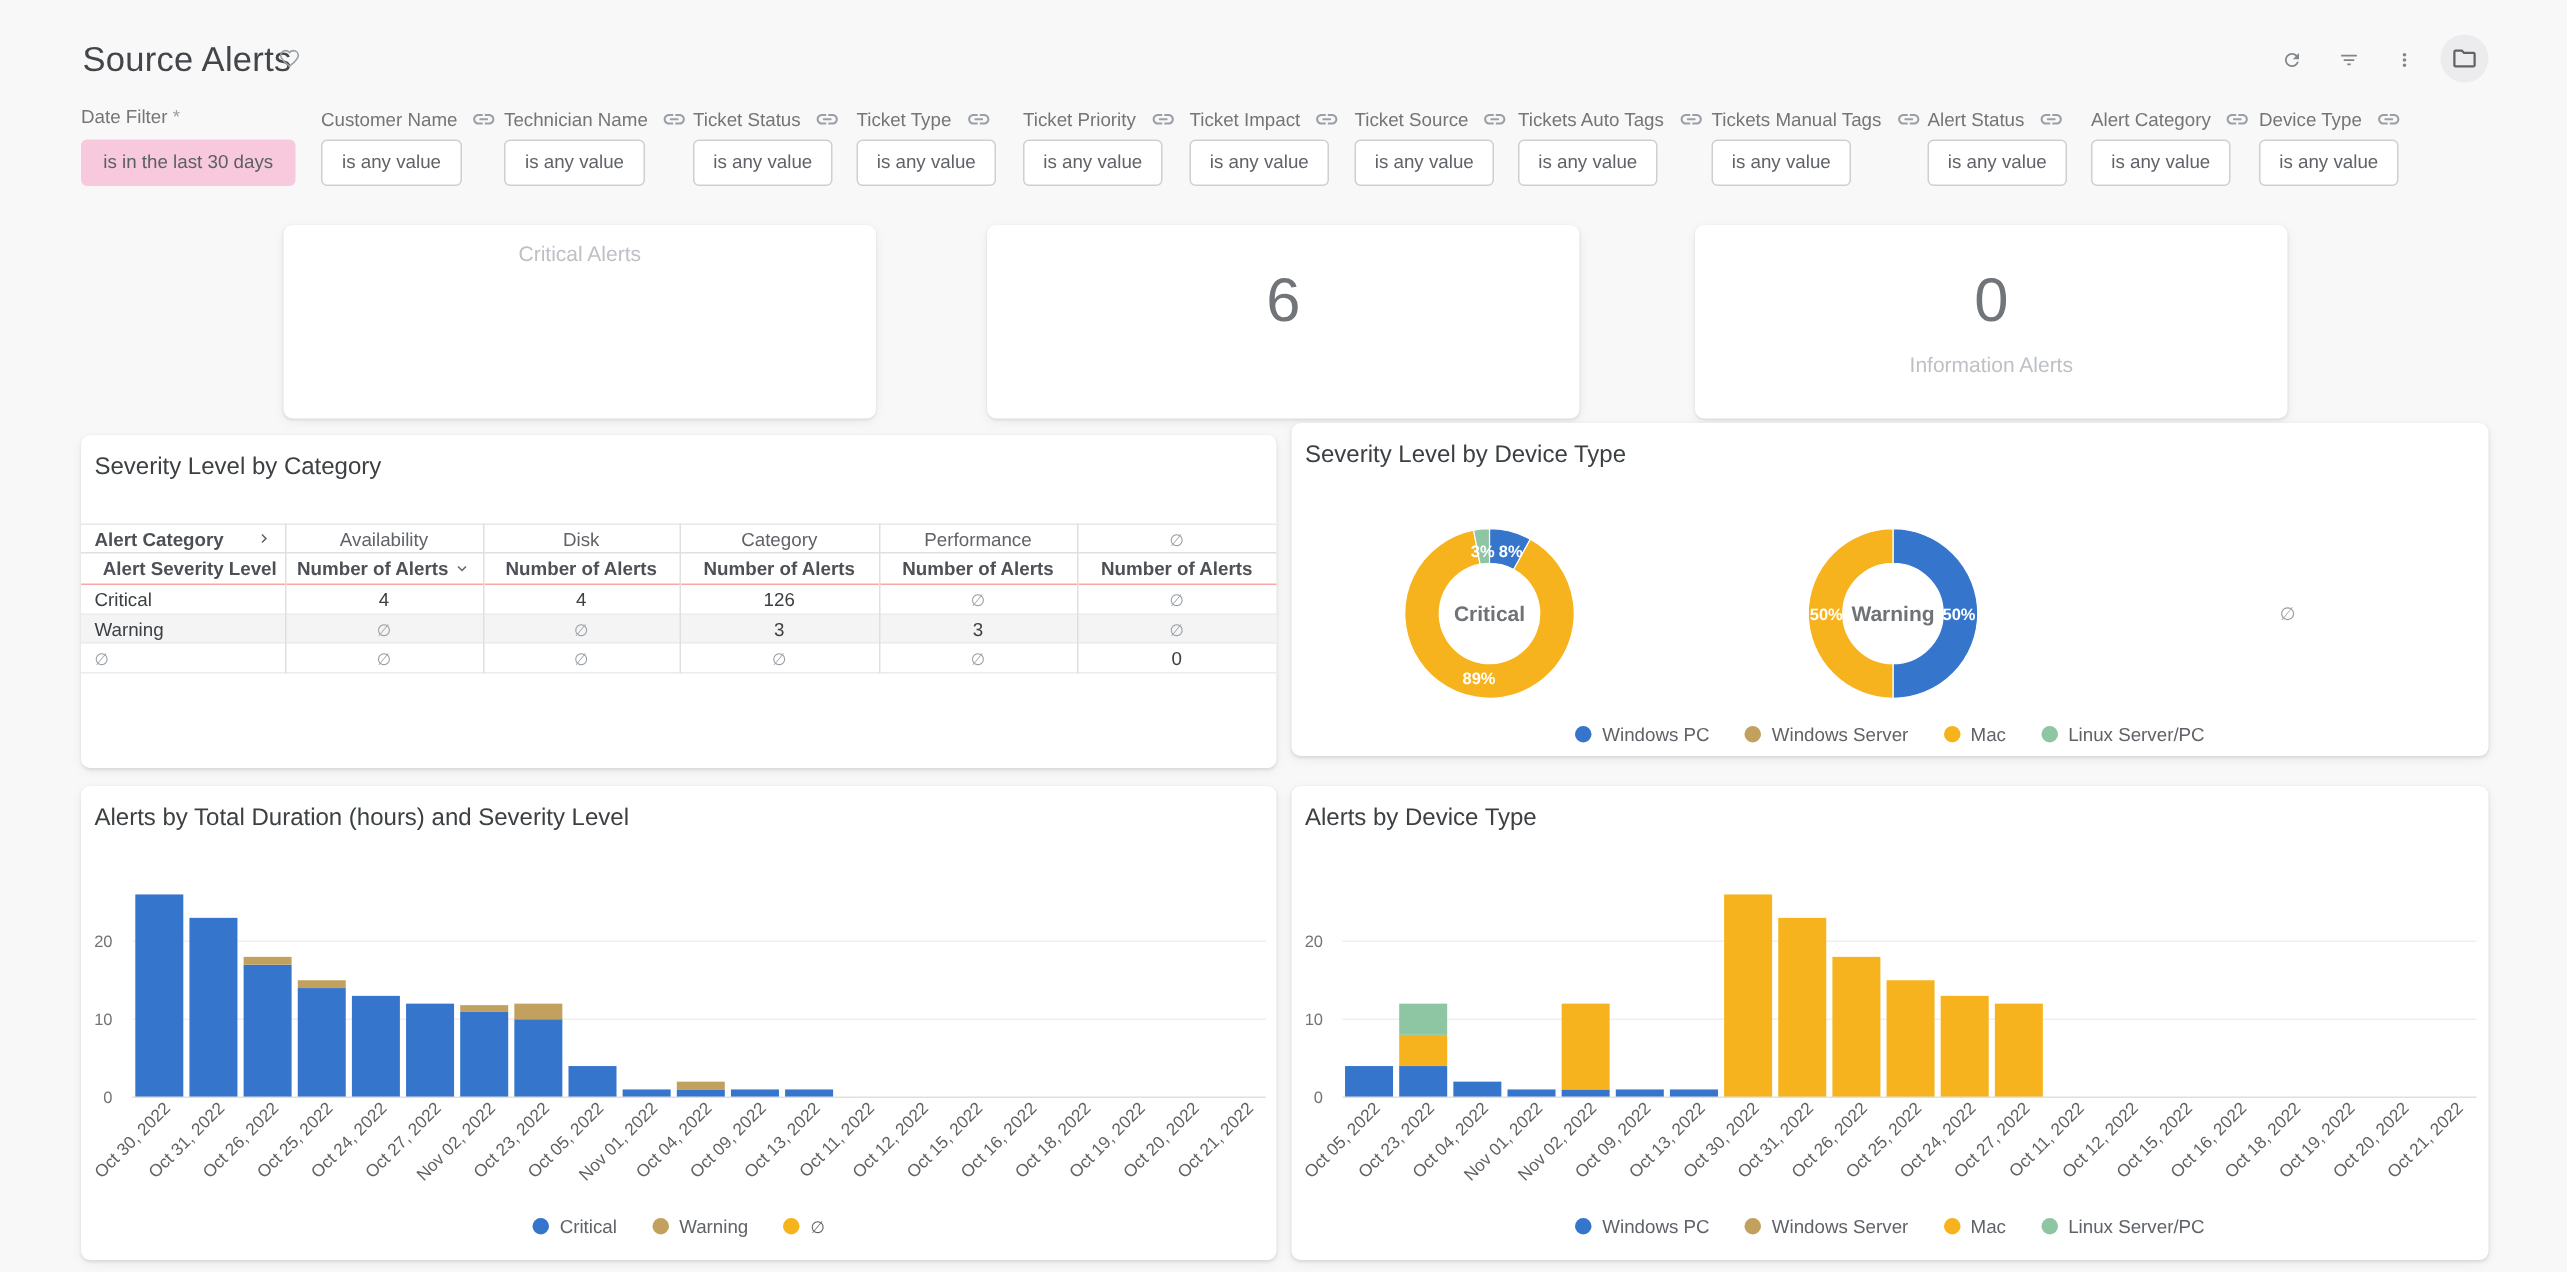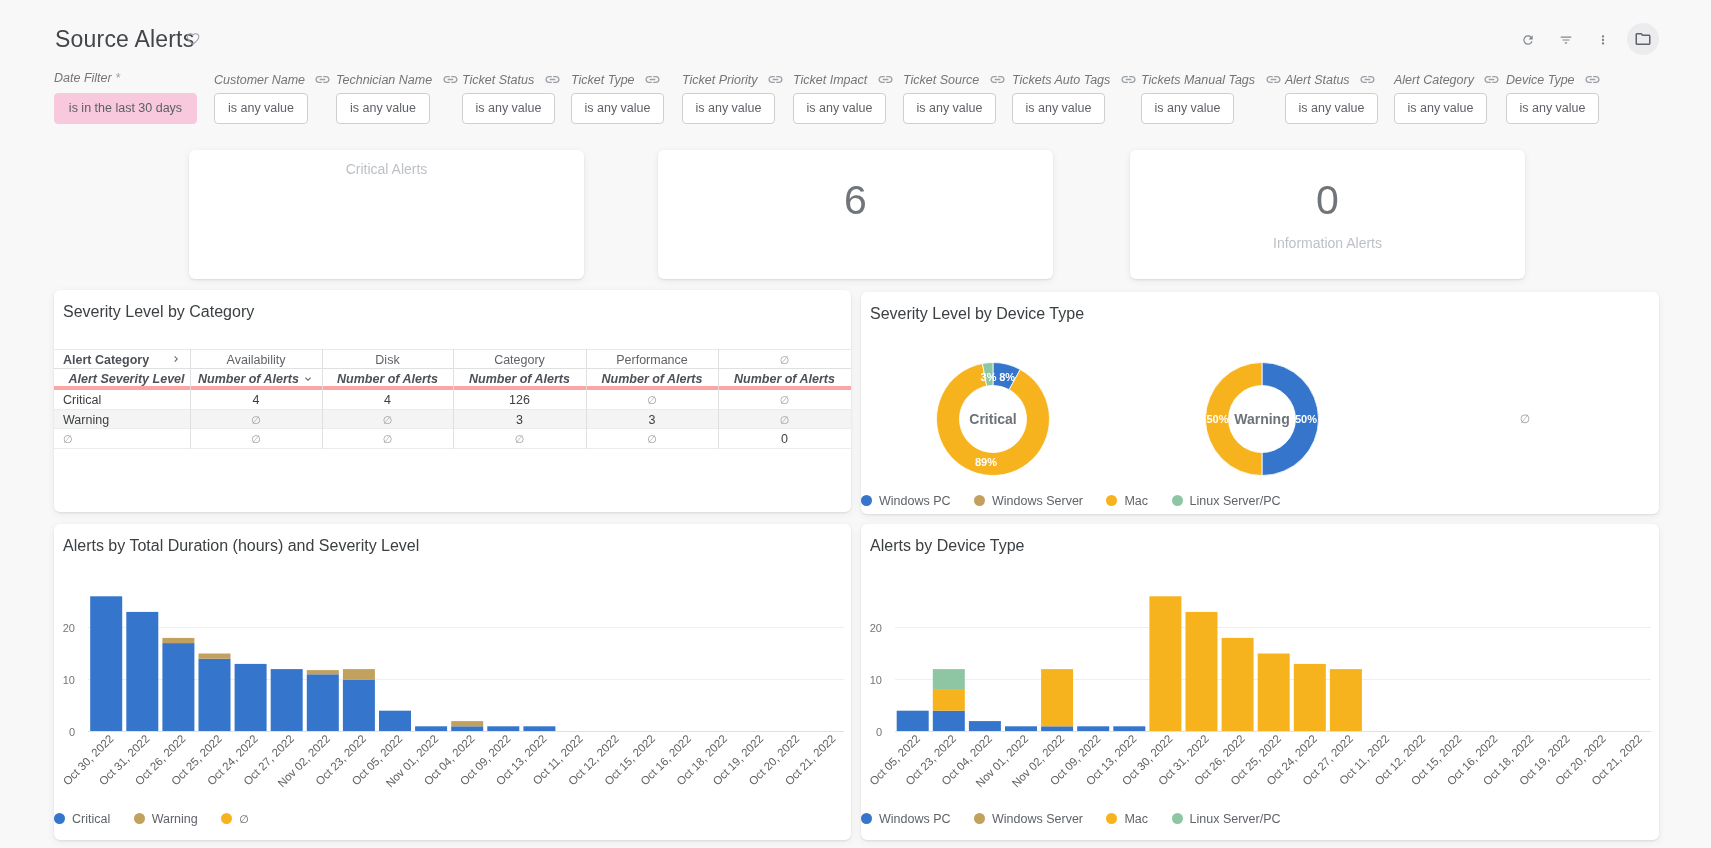--- a/index.html
+++ b/index.html
@@ -1,36 +1,36 @@
 <!DOCTYPE html>
 <html><head><meta charset="utf-8">
 <style>
 * { margin:0; padding:0; box-sizing:border-box; }
 html,body { width:1711px; height:848px; background:#f8f8f8; font-family:"Liberation Sans",sans-serif; position:relative; overflow:hidden; }
 .abs { position:absolute; }
 .card { position:absolute; background:#fff; border-radius:6px; box-shadow:0 1px 2px rgba(0,0,0,.09), 0 2px 8px rgba(0,0,0,.06); }
 .title { position:absolute; left:55px; top:26px; font-size:23px; color:#424549; letter-spacing:.2px; }
 .fgroup { position:absolute; top:71px; }
-.flabel { font-size:12.5px; color:#757575; height:15px; white-space:nowrap;font-style:italic; }
+.flabel { font-size:12.5px; color:#757575; height:15px; white-space:nowrap; }
 .flabel .lnk { vertical-align:-4px; margin-left:6px; }
 .ast { color:#9e9e9e; }
 .fbtn { margin-top:7px; height:31px; line-height:29px; text-align:center; font-size:12.5px; color:#5f6368; background:#fff; border:1px solid #cdcfd1; border-radius:4px; white-space:nowrap; }
 .fbtn.pink { background:#f8c9dc; border-color:#f8c9dc; color:#5a5f63; }
 .kpi { position:absolute; top:150px; width:395px; height:129px; background:#fff; border-radius:6px; box-shadow:0 1px 2px rgba(0,0,0,.09), 0 2px 8px rgba(0,0,0,.06); text-align:center; }
 .knum { margin-top:27px; font-size:41px; color:#717579; }
 .klab { margin-top:11px; font-size:14px; color:#bdc1c6; }
 .ptitle { position:absolute; left:9px; top:13px; font-size:16px; color:#3c4043; }
 .trow { position:absolute; left:0; width:797px; }
 .tc { position:absolute; top:0; height:100%; font-size:12.5px; color:#5f6368; text-align:center; padding-top:3px; }
 .tc.c0 { left:0; width:136px; text-align:left; padding-left:9px; }
 .th1 { border-top:1px solid #e8e8e8; border-bottom:1px solid #e0e0e0; }
-.th2 { border-bottom:4px solid #fca5a5;font-style:italic; }
+.th2 { border-bottom:1px solid #fca5a5; }
 .tdr { border-bottom:1px solid #ececec; }
 .nul { font-size:11px; color:#9aa0a6; }
-.legend { position:absolute; text-align:left; white-space:nowrap; }
+.legend { position:absolute; text-align:center; white-space:nowrap; }
 .ldot { display:inline-block; width:11px; height:11px; border-radius:50%; vertical-align:-1px; }
 .llab { font-size:12.5px; color:#5f6368; margin:0 19px 0 7px; }
 .tico { position:absolute; top:33px; }
 </style></head>
 <body>
 <div class="title">Source Alerts</div>
 <svg class="tico" style="left:186px;top:32px" width="14" height="14" viewBox="0 0 24 24">
     <path fill="none" stroke="#9aa0a6" stroke-width="1.8" d="M12 21l-1.45-1.32C5.4 15.36 2 12.28 2 8.5 2 5.42 4.42 3 7.5 3c1.74 0 3.41.81 4.5 2.09C13.09 3.81 14.76 3 16.5 3 19.58 3 22 5.42 22 8.5c0 3.78-3.4 6.86-8.55 11.18L12 21z"></path>
   </svg>
 <svg class="tico" style="left:1521px" width="14" height="14" viewBox="0 0 24 24">
@@ -177,21 +177,21 @@
 <div class="tc" style="left:399px;width:133px;color:#3c4043"><span class="nul">∅</span></div>
 <div class="tc" style="left:532px;width:132px;color:#3c4043"><span class="nul">∅</span></div>
 <div class="tc" style="left:664px;width:133px;color:#3c4043">0</div>
 </div>
 <div style="position:absolute;left:136px;top:59px;width:1px;height:99.5px;background:#e0e0e0"></div>
 <div style="position:absolute;left:268px;top:59px;width:1px;height:99.5px;background:#e0e0e0"></div>
 <div style="position:absolute;left:399px;top:59px;width:1px;height:99.5px;background:#e0e0e0"></div>
 <div style="position:absolute;left:532px;top:59px;width:1px;height:99.5px;background:#e0e0e0"></div>
 <div style="position:absolute;left:664px;top:59px;width:1px;height:99.5px;background:#e0e0e0"></div>
 </div>
-<div class="card" style="left:861px;top:292px;width:798px;height:222px">
+<div class="card" style="left:861px;top:282px;width:798px;height:222px">
 <div class="ptitle">Severity Level by Device Type</div>
 <svg width="798" height="222" style="position:absolute;left:0;top:0" viewBox="0 0 798 222">
 <path d="M132.00 70.50 A56.5 56.5 0 0 1 159.22 77.49 L148.14 97.64 A33.5 33.5 0 0 0 132.00 93.50 Z" fill="#3575CB" stroke="#fff" stroke-width="0.8"></path>
 <path d="M159.22 77.49 A56.5 56.5 0 1 1 121.41 71.50 L125.72 94.09 A33.5 33.5 0 1 0 148.14 97.64 Z" fill="#F7B31E" stroke="#fff" stroke-width="0.8"></path>
 <path d="M121.41 71.50 A56.5 56.5 0 0 1 132.00 70.50 L132.00 93.50 A33.5 33.5 0 0 0 125.72 94.09 Z" fill="#8EC6A4" stroke="#fff" stroke-width="0.8"></path>
 <text x="146.2" y="89" text-anchor="middle" font-size="11" font-weight="bold" fill="#fff">8%</text>
 <text x="127.5" y="89" text-anchor="middle" font-size="11" font-weight="bold" fill="#fff">3%</text>
 <text x="125.0" y="174" text-anchor="middle" font-size="11" font-weight="bold" fill="#fff">89%</text>
 <text x="132" y="132" text-anchor="middle" font-size="14" font-weight="bold" fill="#6f7377">Critical</text>
 <path d="M401.00 70.50 A56.5 56.5 0 0 1 401.00 183.50 L401.00 160.50 A33.5 33.5 0 0 0 401.00 93.50 Z" fill="#3575CB" stroke="#fff" stroke-width="0.8"></path>

